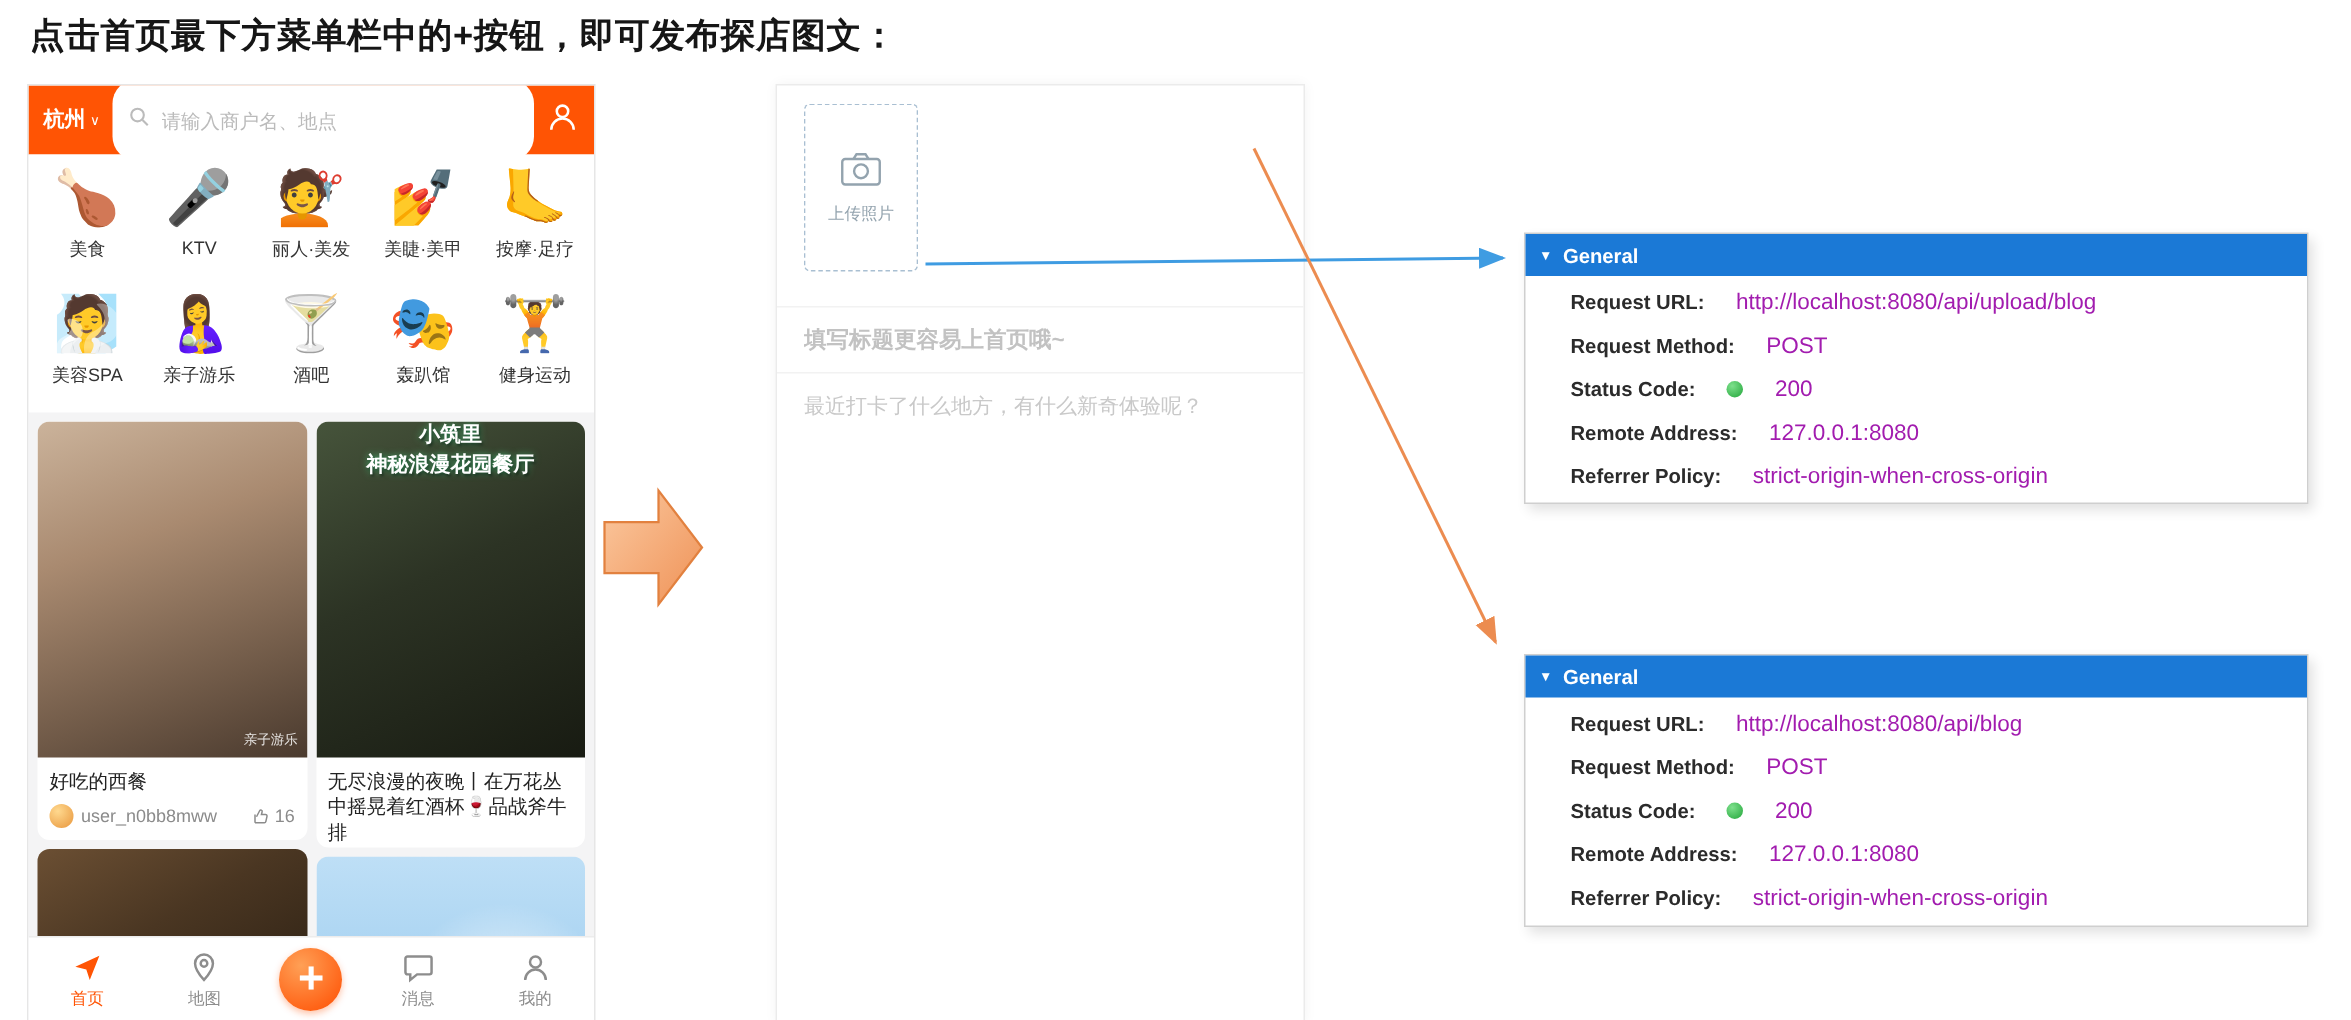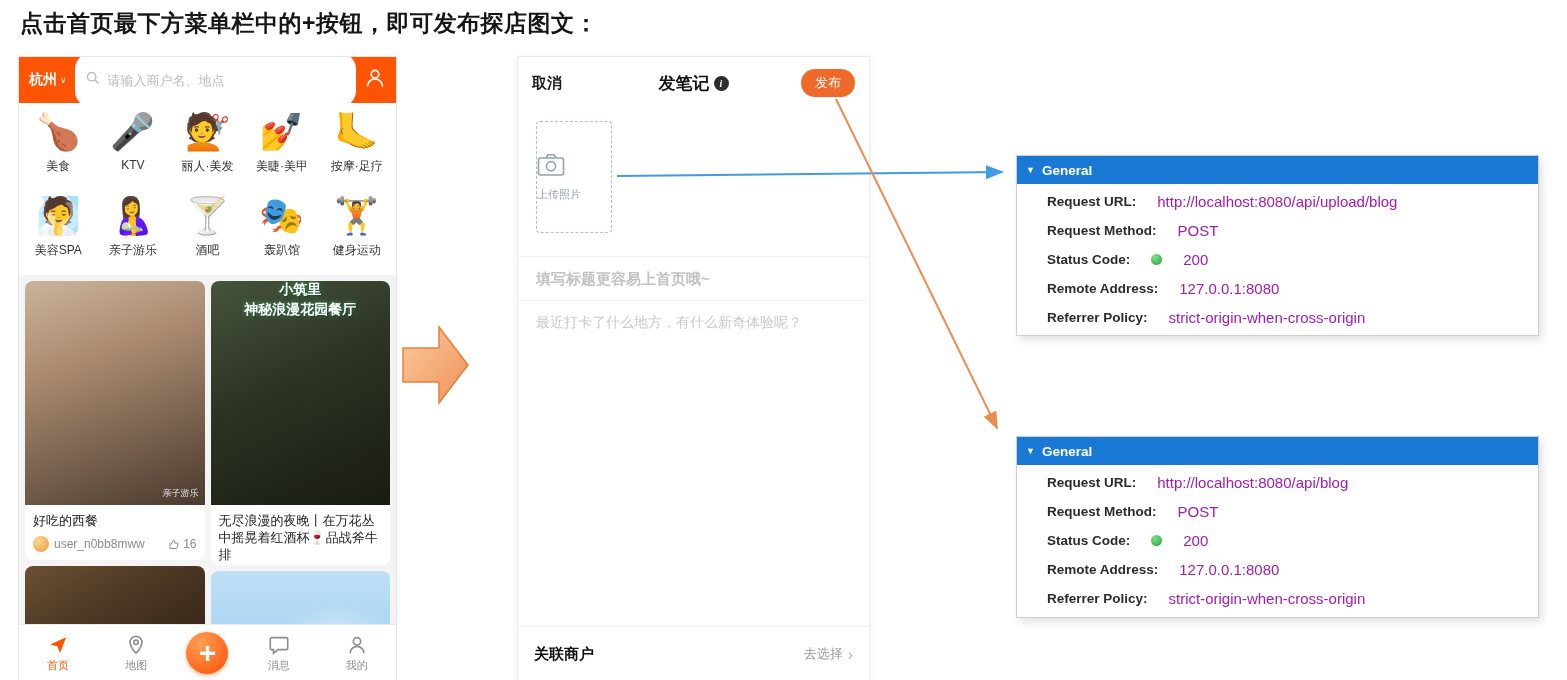--- a/index.html
+++ b/index.html
@@ -50,21 +50,21 @@
 
   
   .editor{position:absolute;left:517px;top:56px;width:351px;height:624px;background:#fff;border:1px solid #ebebeb;box-shadow:0 0 8px rgba(0,0,0,.05);}
   .nav{height:52px;display:flex;align-items:center;padding:0 14px;position:relative;}
   .cancel{font-size:15px;font-weight:bold;color:#1a1a1a;cursor:pointer;}
   .note-title{position:absolute;left:0;right:0;text-align:center;font-size:17px;font-weight:bold;color:#111;pointer-events:none;}
   .info-i{display:inline-flex;width:15px;height:15px;border-radius:50%;background:#2c2c2c;color:#fff;font-size:10px;
           align-items:center;justify-content:center;font-family:"Liberation Serif",serif;font-style:italic;margin-left:4px;vertical-align:2px;}
   .publish{margin-left:auto;background:#ee6a2a;color:#fff;font-size:13px;padding:5px 14px;border-radius:15px;border:none;position:relative;z-index:1;font-family:"Liberation Sans",sans-serif;cursor:pointer;}
   .upload-box{margin:12px 0 0 18px;width:74px;height:110px;border:1px dashed #a9bfd2;border-radius:4px;display:flex;flex-direction:column;
-              align-items:flex-start;justify-content:center;gap:10px;color:#93a3ae;cursor:pointer;}
+              align-items:center;justify-content:center;gap:10px;color:#93a3ae;cursor:pointer;}
   .upload-box .cap{font-size:11px;}
   .hline{height:1px;background:#f2f2f2;}
   .hl1{margin-top:23px;}
   .title-input{display:block;width:100%;border:none;outline:none;padding:13px 18px;font-size:15px;font-weight:bold;color:#333;font-family:"Liberation Sans",sans-serif;background:transparent;}
   .title-input::placeholder{color:#c2c2c2;}
   .body-input{display:block;width:100%;height:60px;border:none;outline:none;resize:none;padding:13px 18px;font-size:14px;color:#333;font-family:"Liberation Sans",sans-serif;background:transparent;}
   .body-input::placeholder{color:#c9c9c9;}
   .assoc{position:absolute;left:0;right:0;bottom:0;height:54px;border-top:1px solid #efefef;display:flex;align-items:center;padding:0 16px;background:#fff;}
   .assoc .k{font-weight:bold;font-size:15px;color:#111;}
   .assoc .v{margin-left:auto;color:#999;font-size:13px;display:flex;align-items:center;gap:5px;cursor:pointer;}
@@ -228,49 +228,35 @@
     <defs>
       <linearGradient id="ag" x1="0" y1="0" x2="1" y2="1">
         <stop offset="0" stop-color="#fbc9a0"></stop>
           <stop offset="1" stop-color="#ef9257"></stop>
       </linearGradient>
     </defs>
     <polygon points="1,28 37,28 37,7 66,45 37,83 37,62 1,62" fill="url(#ag)" stroke="#e2813f" stroke-width="1.5"></polygon>
   </svg>
 
   <div class="editor">
-    <div class="nav">
-      <span class="cancel">取消</span>
-      <div class="note-title">
-        <span>发笔记</span><span class="info-i">i</span>
-      </div>
-      <button class="publish">发布</button>
-    </div>
 
     <div class="upload-box">
       <svg width="28" height="24" viewBox="0 0 28 24" fill="none" stroke="#93a3ae" stroke-width="1.6">
         <rect x="1.5" y="5" width="25" height="17" rx="2"></rect>
         <path d="M9 5 L11 1.8 h6 l2 3.2"></path>
         <circle cx="14" cy="13.2" r="4.6"></circle>
       </svg>
       <span class="cap">上传照片</span>
     </div>
 
     <div class="hline hl1"></div>
     <input class="title-input" type="text" placeholder="填写标题更容易上首页哦~" style="">
     <div class="hline"></div>
     <textarea class="body-input" placeholder="最近打卡了什么地方，有什么新奇体验呢？" style=""></textarea>
 
-    <div class="assoc">
-      <span class="k">关联商户</span>
-      <span class="v">
-        <span>去选择</span>
-        <span class="chevr">›</span>
-      </span>
-    </div>
   </div>
 
   <div class="dtpanel dt1">
     <div class="dt-head">
       <span class="tri">▼</span>
       <span>General</span>
     </div>
     <div class="dt-body">
       <div class="kv">
           <span class="k">Request URL:</span>

